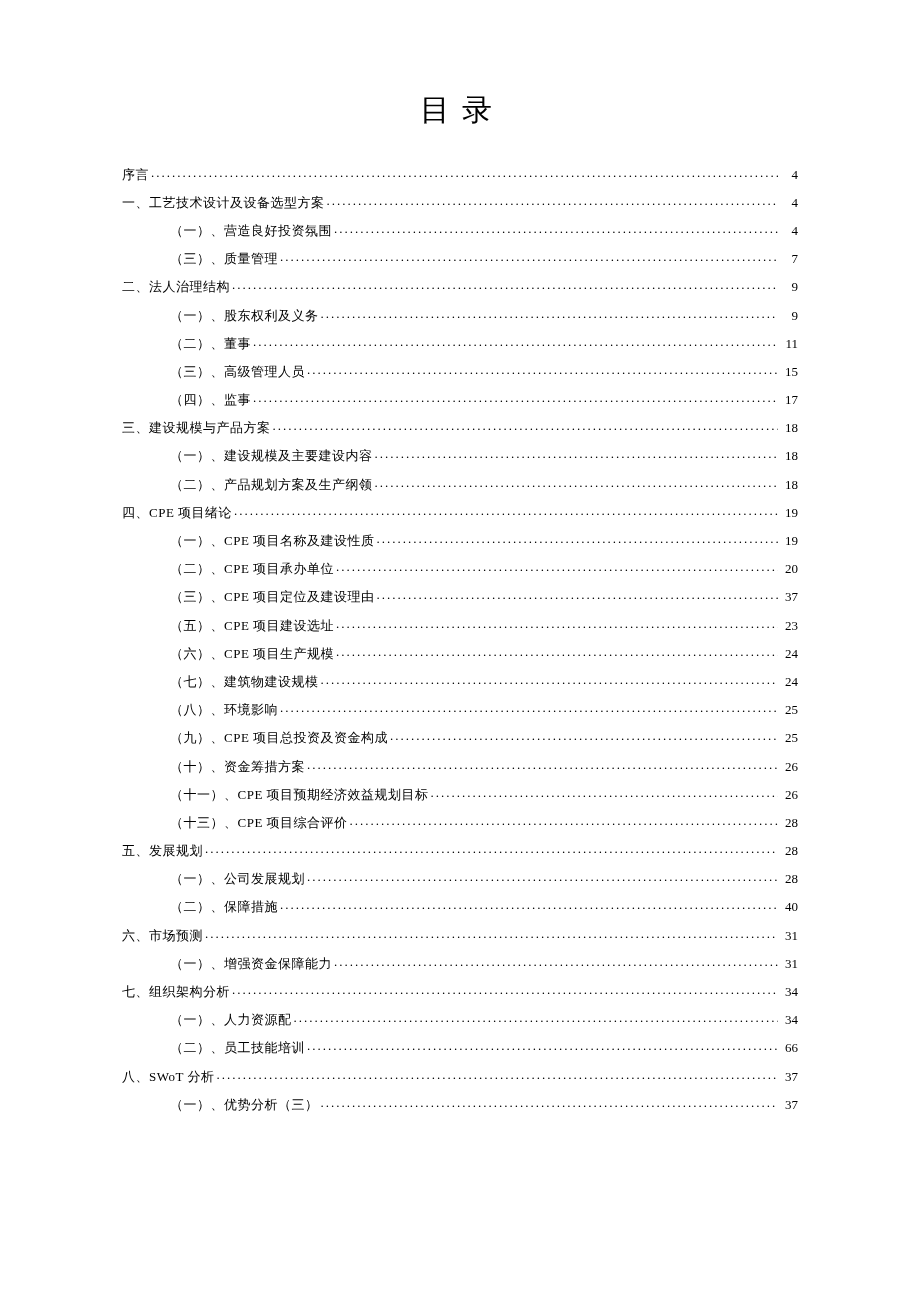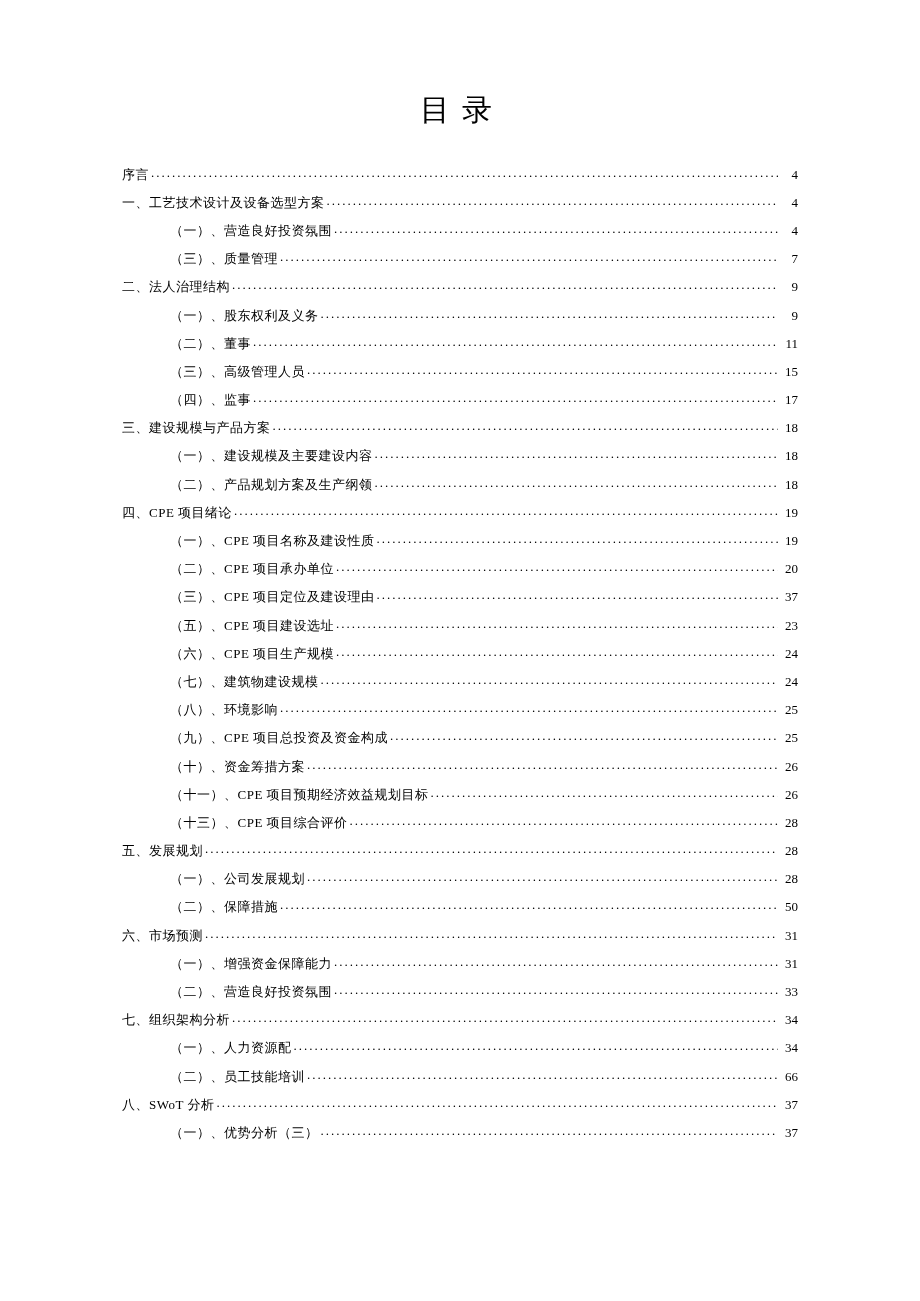--- a/index.html
+++ b/index.html
@@ -196,36 +196,31 @@
         <span class="toc-page">28</span>
       </div>
       <div class="toc-row level-1">
         <span class="toc-label">（一）、公司发展规划</span>
         <span class="toc-dots"></span>
         <span class="toc-page">28</span>
       </div>
       <div class="toc-row level-1">
         <span class="toc-label">（二）、保障措施</span>
         <span class="toc-dots"></span>
-        <span class="toc-page">50</span>
+        <span class="toc-page">40</span>
       </div>
       <div class="toc-row level-0">
         <span class="toc-label">六、市场预测</span>
         <span class="toc-dots"></span>
         <span class="toc-page">31</span>
       </div>
       <div class="toc-row level-1">
         <span class="toc-label">（一）、增强资金保障能力</span>
         <span class="toc-dots"></span>
         <span class="toc-page">31</span>
-      </div>
-      <div class="toc-row level-1">
-        <span class="toc-label">（二）、营造良好投资氛围</span>
-        <span class="toc-dots"></span>
-        <span class="toc-page">33</span>
       </div>
       <div class="toc-row level-0">
         <span class="toc-label">七、组织架构分析</span>
         <span class="toc-dots"></span>
         <span class="toc-page">34</span>
       </div>
       <div class="toc-row level-1">
         <span class="toc-label">（一）、人力资源配</span>
         <span class="toc-dots"></span>
         <span class="toc-page">34</span>

